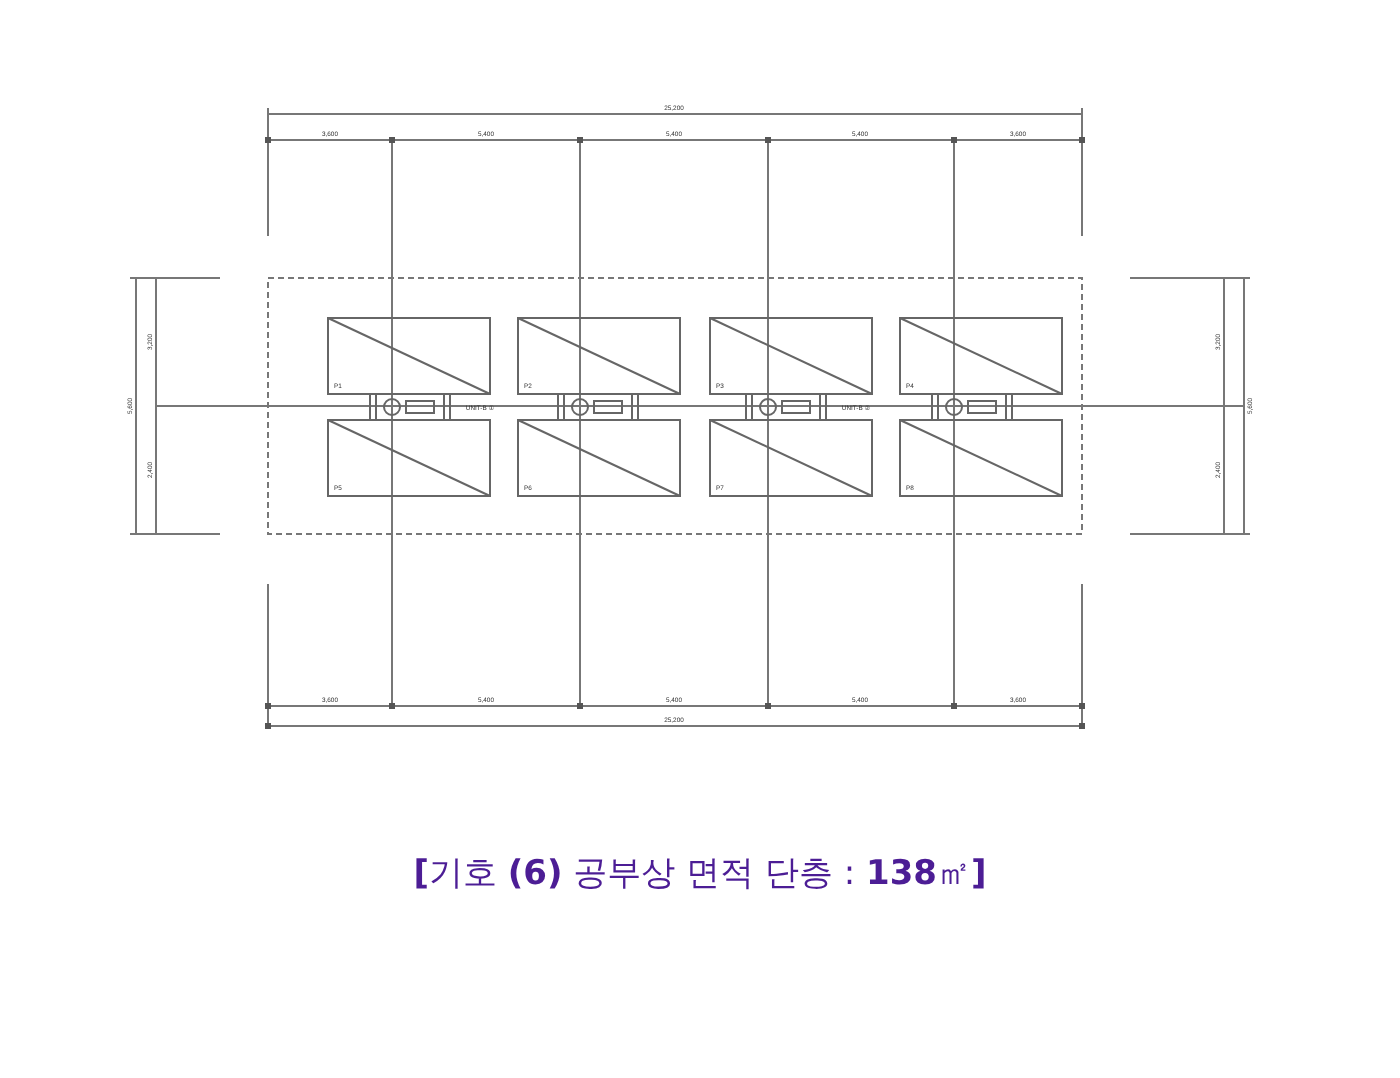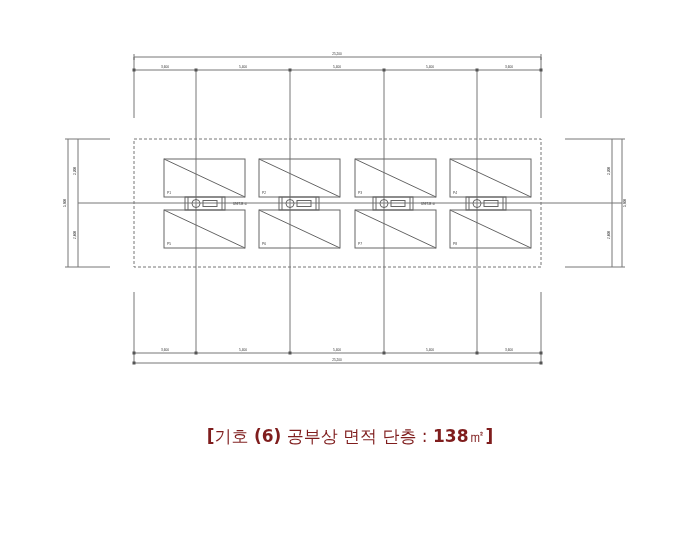--- a/index.html
+++ b/index.html
@@ -1,21 +1,21 @@
 <!DOCTYPE html>
 <html><head>
 <meta charset="utf-8">
 <style>
   html, body { margin:0; padding:0; background:#ffffff; }
   body { width:700px; height:539px; position:relative; overflow:hidden; font-family:"Liberation Sans", sans-serif; }
   #drawing { position:absolute; left:0; top:0; width:700px; height:400px; }
   #caption {
     position:absolute; left:0; top:425px; width:700px; text-align:center;
     font-family:"DejaVu Sans", "Liberation Sans", sans-serif;
-    font-size:17px; color:#7f1d1d; letter-spacing:0px;
+    font-size:17px; color:#4c1d95; letter-spacing:0px;
   }
   #caption b { font-weight:bold; }
   .dimtxt { font-family:"Liberation Sans", sans-serif; font-size:3.2px; fill:#333; }
 </style>
 </head>
 <body>
 
 <svg id="drawing" viewBox="0 0 700 400" xmlns="http://www.w3.org/2000/svg">
   <g stroke="#777" stroke-width="1" fill="none">
 

